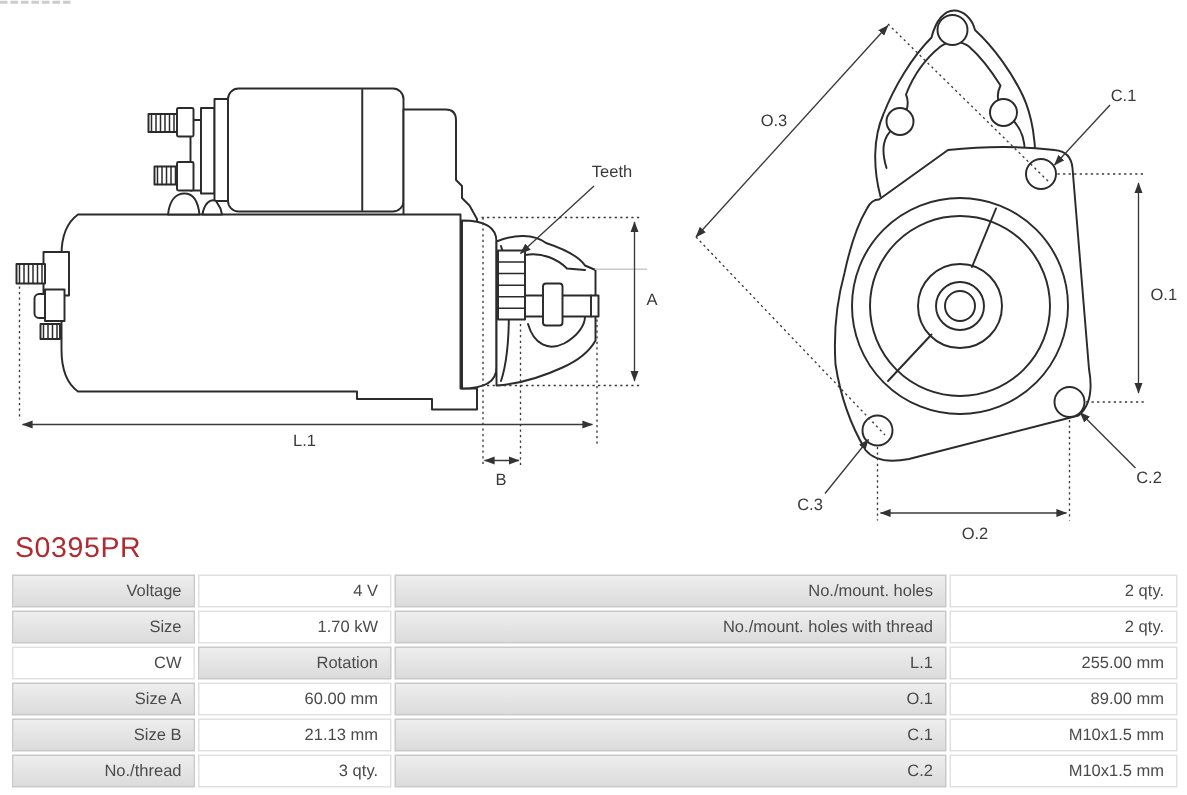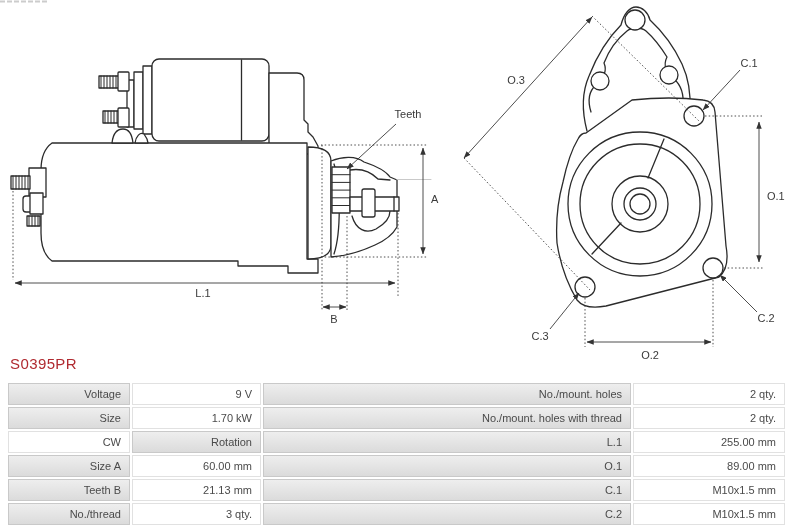--- a/index.html
+++ b/index.html
@@ -1,19 +1,19 @@
 <!DOCTYPE html>
 <html><head>
 <meta charset="utf-8">
 <style>
   html,body{margin:0;padding:0;background:#fff;}
   body{font-family:"Liberation Sans", sans-serif;}
   #page{position:relative;width:791px;height:530px;background:#fff;overflow:hidden;}
   #drawing{position:absolute;left:0;top:0;}
-  #part-number{position:absolute;left:10px;top:355px;font-size:15px;letter-spacing:.4px;color:#b02a30;}
+  #part-number{position:absolute;left:10px;top:355px;font-size:19px;letter-spacing:.4px;color:#b02a30;}
   #spec-table{position:absolute;left:8px;top:383px;width:775px;display:grid;
     grid-template-columns:122px 129px 368px 152px;column-gap:2px;row-gap:2px;}
   .cell{height:20px;line-height:20px;font-size:11px;color:#4a4a4a;text-align:right;
     padding-right:8px;white-space:nowrap;overflow:hidden;}
   .lbl{background:linear-gradient(#eeeeee,#dbdbdb);border:1px solid #c9c9c9;}
   .val{background:#ffffff;border:1px solid #e1e1e1;}
   svg text{font-family:"Liberation Sans", sans-serif;font-size:11px;fill:#3a3a3a;}
 </style>
 </head>
 <body>
@@ -167,40 +167,40 @@
     <text x="766" y="322" text-anchor="middle">C.2</text>
     <text x="540" y="340" text-anchor="middle">C.3</text>
     <text x="650" y="359" text-anchor="middle">O.2</text>
   </svg>
 
   <div id="part-number">S0395PR</div>
 
   <div id="spec-table">
 
     <div class="cell lbl">Voltage</div>
-    <div class="cell val">9 V</div>
+    <div class="cell val">4 V</div>
     <div class="cell lbl">No./mount. holes</div>
     <div class="cell val">2 qty.</div>
 
     <div class="cell lbl">Size</div>
     <div class="cell val">1.70 kW</div>
     <div class="cell lbl">No./mount. holes with thread</div>
     <div class="cell val">2 qty.</div>
 
     <div class="cell val">CW</div>
     <div class="cell lbl">Rotation</div>
     <div class="cell lbl">L.1</div>
     <div class="cell val">255.00 mm</div>
 
     <div class="cell lbl">Size A</div>
     <div class="cell val">60.00 mm</div>
     <div class="cell lbl">O.1</div>
     <div class="cell val">89.00 mm</div>
 
-    <div class="cell lbl">Teeth B</div>
+    <div class="cell lbl">Size B</div>
     <div class="cell val">21.13 mm</div>
     <div class="cell lbl">C.1</div>
     <div class="cell val">M10x1.5 mm</div>
 
     <div class="cell lbl">No./thread</div>
     <div class="cell val">3 qty.</div>
     <div class="cell lbl">C.2</div>
     <div class="cell val">M10x1.5 mm</div>
   </div>
 

